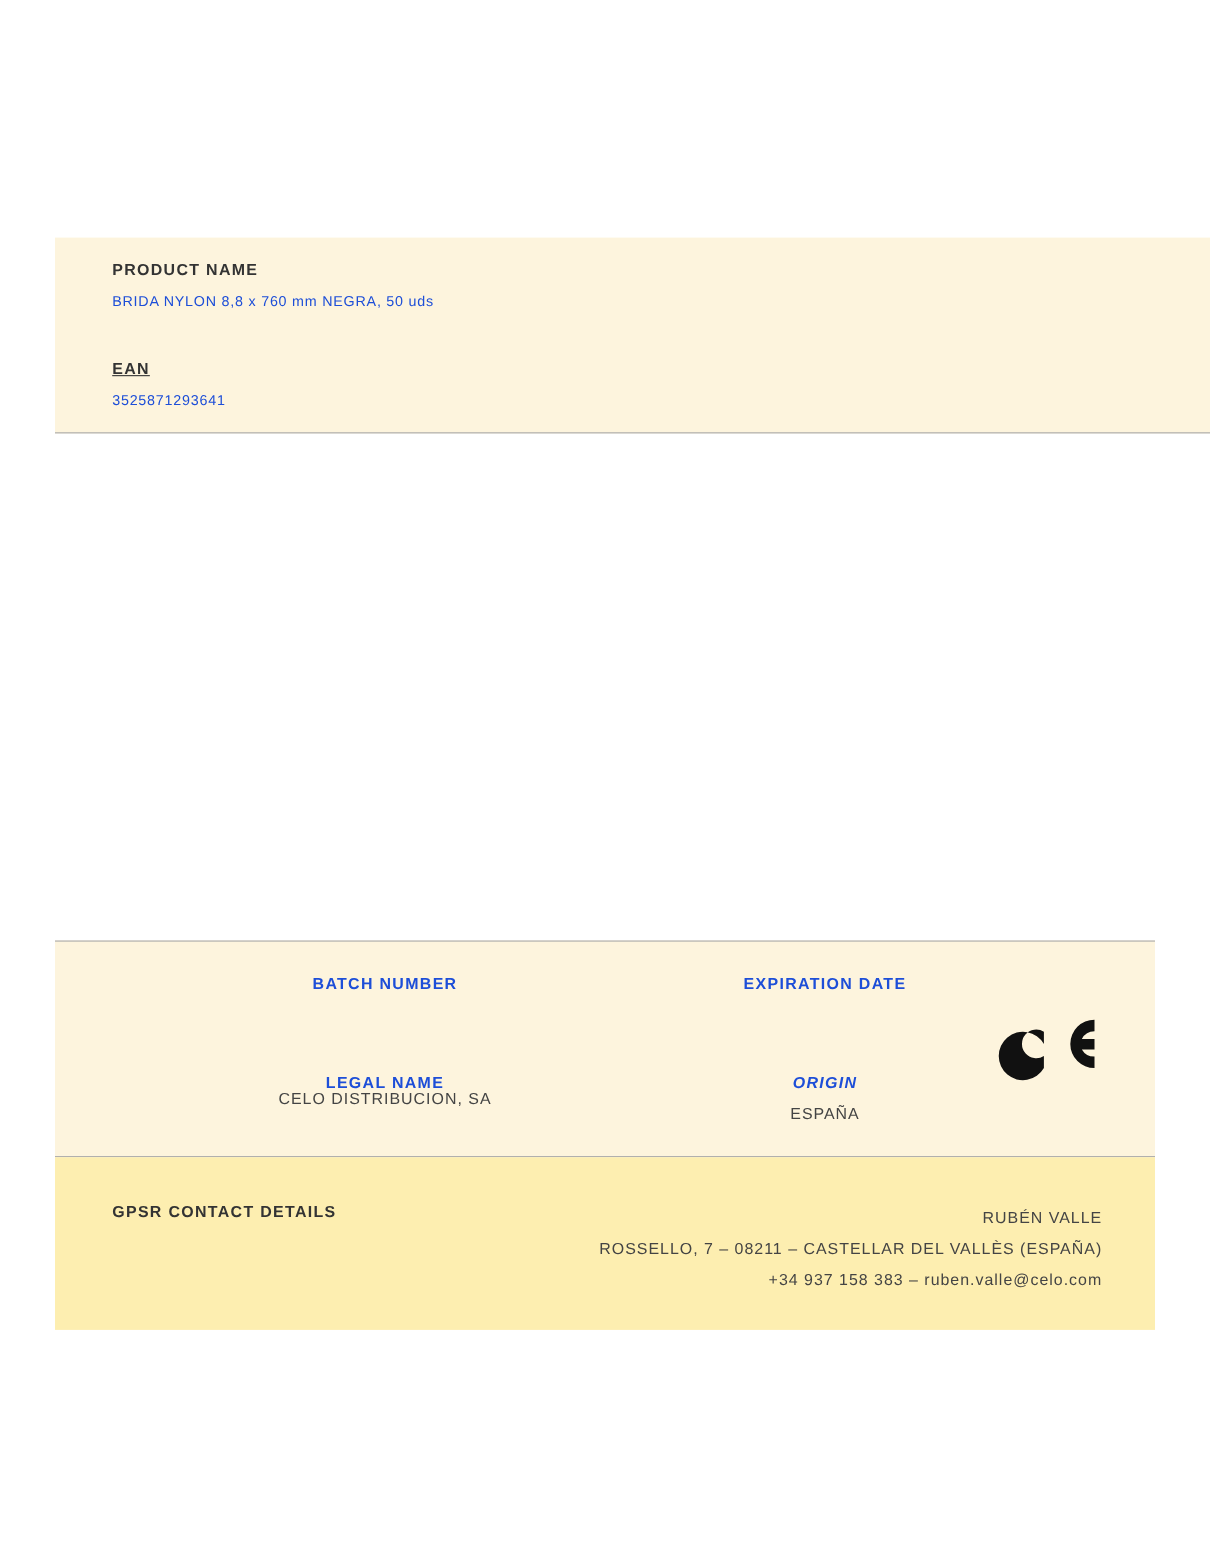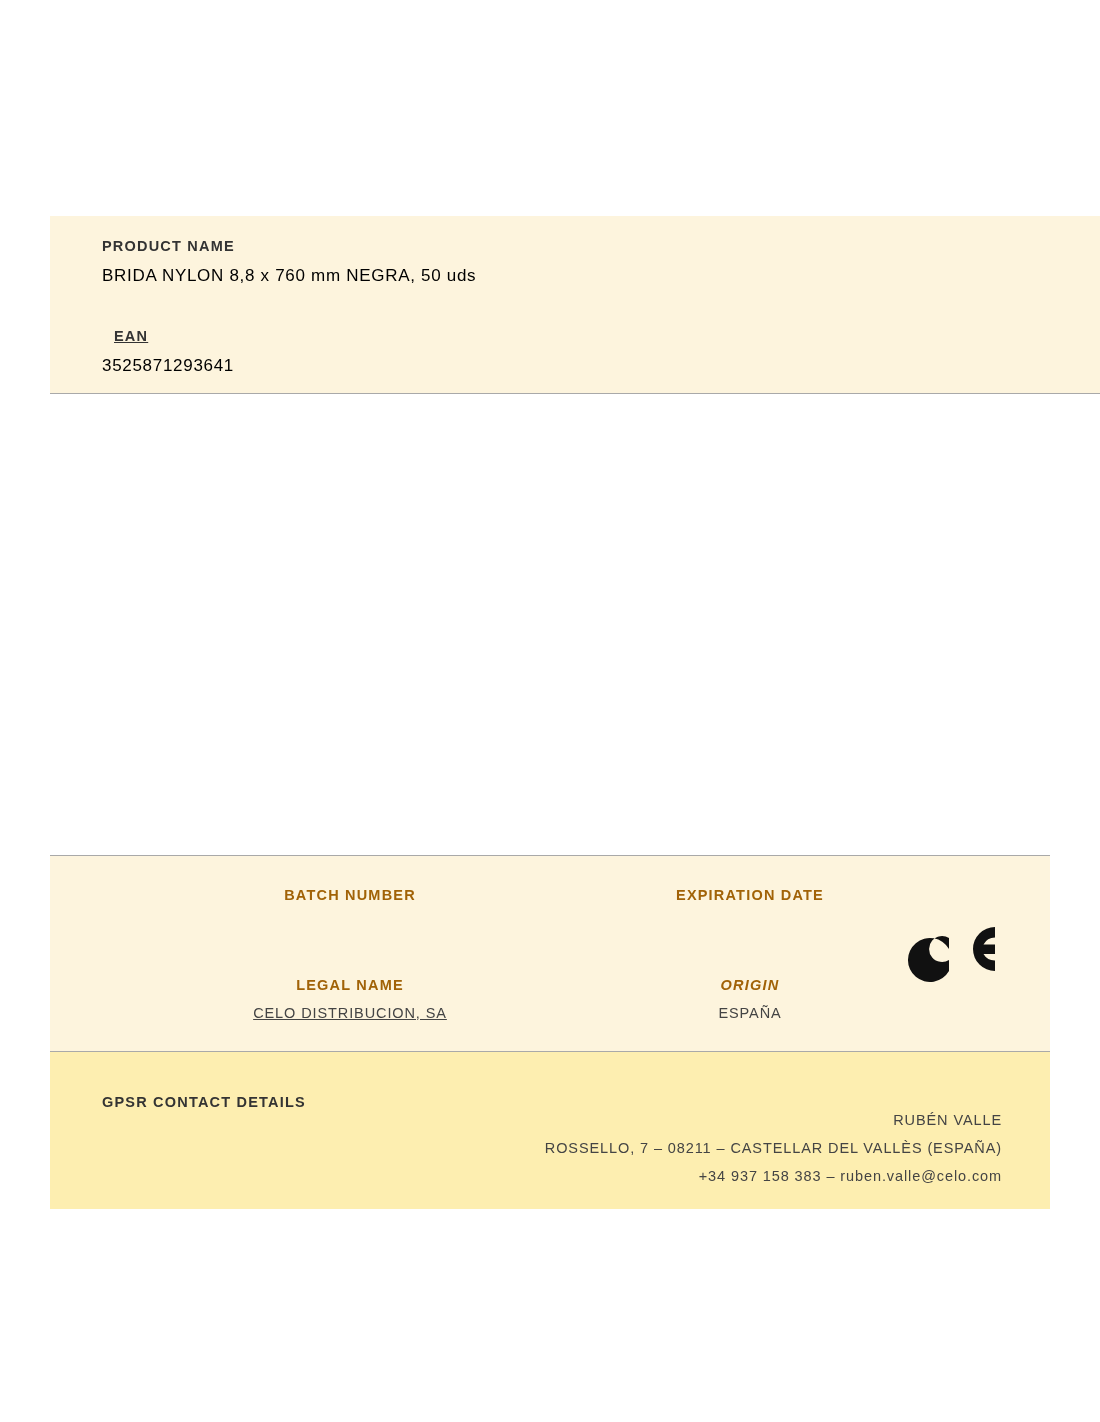--- a/index.html
+++ b/index.html
@@ -35,38 +35,38 @@
     border-bottom: 1px solid #a9a9a9;
     box-sizing: border-box;
   }
   .field-label {
     font-size: 14.5px;
     font-weight: bold;
     letter-spacing: 1.2px;
     color: #333333;
   }
   .field-value {
-    font-size: 17px;
+    font-size: 13px;
     font-weight: normal;
     letter-spacing: 0.7px;
-    color: #000000;
+    color: #1d4ed8;
   }
   .product-name-label {
     position: absolute;
     left: 52px;
     top: 22px;
   }
   .product-name-value {
     position: absolute;
     left: 52px;
     top: 50px;
   }
   .ean-label {
     position: absolute;
-    left: 64px;
+    left: 52px;
     top: 112px;
     text-decoration: underline;
   }
   .ean-value {
     position: absolute;
     left: 52px;
     top: 140px;
   }
 
   
@@ -79,41 +79,41 @@
     background: #fdf4dd;
     border-top: 1px solid #a9a9a9;
     border-bottom: 1px solid #a9a9a9;
     box-sizing: border-box;
   }
   .centered-label {
     position: absolute;
     font-size: 14.5px;
     font-weight: bold;
     letter-spacing: 1.2px;
-    color: #a16207;
+    color: #1d4ed8;
     text-align: center;
     transform: translateX(-50%);
     white-space: nowrap;
   }
   .centered-value {
     position: absolute;
     font-size: 14.5px;
     font-weight: normal;
     letter-spacing: 0.9px;
     color: #444444;
     text-align: center;
     transform: translateX(-50%);
     white-space: nowrap;
   }
   .batch-label  { left: 300px; top: 31px; }
   .batch-value  { left: 300px; top: 59px; }
   .expiry-label { left: 700px; top: 31px; }
   .expiry-value { left: 700px; top: 59px; }
   .legal-label  { left: 300px; top: 121px; }
-  .legal-value  { left: 300px; top: 149px; text-decoration: underline; }
+  .legal-value  { left: 300px; top: 136px; }
   .origin-label { left: 700px; top: 121px; font-style: italic; }
   .origin-value { left: 700px; top: 149px; }
 
   .ce-mark {
     position: absolute;
     left: 855px;
     top: 62px;
     width: 110px;
     height: 70px;
   }
@@ -134,21 +134,21 @@
     left: 52px;
     top: 42px;
     font-size: 14.5px;
     font-weight: bold;
     letter-spacing: 1.2px;
     color: #333333;
   }
   .gpsr-lines {
     position: absolute;
     right: 48px;
-    top: 54px;
+    top: 42px;
     text-align: right;
   }
   .gpsr-line {
     font-size: 14.5px;
     letter-spacing: 0.9px;
     color: #444444;
     line-height: 28px;
     white-space: nowrap;
   }
 </style>

